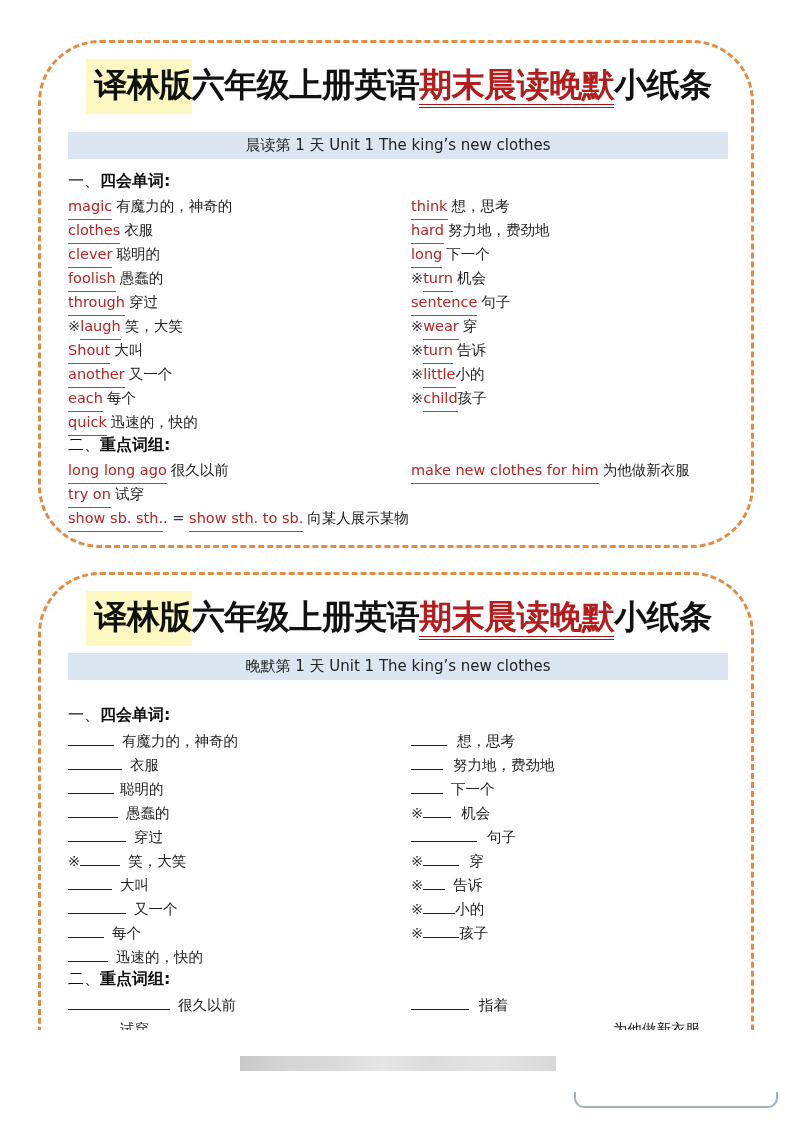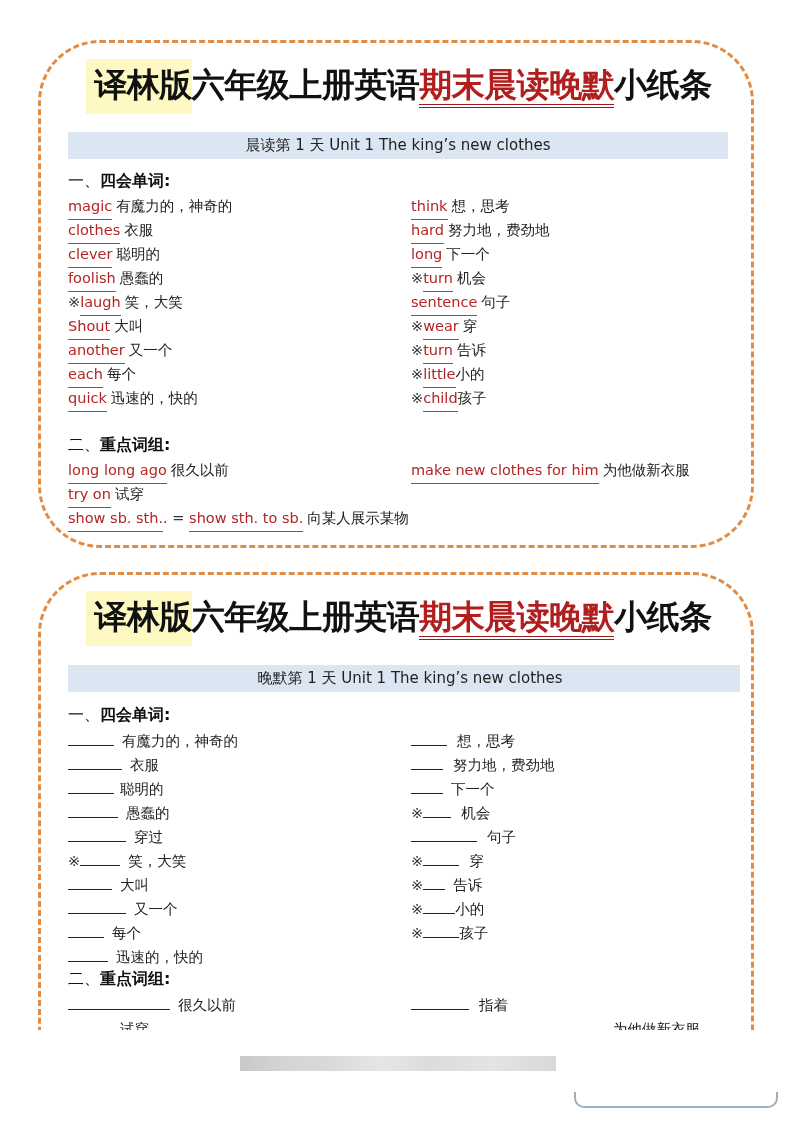--- a/index.html
+++ b/index.html
@@ -20,21 +20,21 @@
     font-size: 33px; font-weight: bold; letter-spacing: -0.5px; white-space: nowrap; color: #111;
   }
   .title .hl { background: #fef9c3; padding: 6px 0 10px 8px; }
   .title .red { color: #b21e1e; border-bottom: 4px double #a01818; padding-bottom: 0; }
 
   .banner {
     position: absolute; left: 27px; width: 660px; height: 27px; background: #dce6f2;
     text-align: center; font-size: 15px; line-height: 27px; color: #222;
   }
   .card.morning .banner { top: 89px; text-align: center; }
-  .card.evening .banner { top: 90px; padding-left: 12px; }
+  .card.evening .banner { top: 78px; }
 
   .section-h { position: absolute; left: 27px; font-size: 16px; color: #111; }
   .section-h b { font-weight: bold; }
 
   .col { position: absolute; font-size: 14.5px; }
   .row { height: 24px; line-height: 22px; white-space: nowrap; }
   .en { color: #b52424; border-bottom: 1.5px solid #c23b3b; padding-bottom: 5px; }
   .cn { color: #222; margin-left: 4px; }
   .mark { color: #333; }
   .blank { display: inline-block; border-bottom: 1px solid #222; height: 16px; vertical-align: baseline; }
@@ -61,20 +61,21 @@
 
   <div class="section-h" style="top:128px">
     <span>一、</span><b>四会单词:</b>
   </div>
 
   <div class="col" style="left:27px; top:152px">
     <div class="row"><span class="mark"></span><span class="en">magic</span><span class="cn">有魔力的，神奇的</span></div>
     <div class="row"><span class="mark"></span><span class="en">clothes</span><span class="cn">衣服</span></div>
     <div class="row"><span class="mark"></span><span class="en">clever</span><span class="cn">聪明的</span></div>
     <div class="row"><span class="mark"></span><span class="en">foolish</span><span class="cn">愚蠢的</span></div>
+    <div class="row"><span class="mark"></span><span class="en">through</span><span class="cn">穿过</span></div>
     <div class="row"><span class="mark">※</span><span class="en">laugh</span><span class="cn">笑，大笑</span></div>
     <div class="row"><span class="mark"></span><span class="en">Shout</span><span class="cn">大叫</span></div>
     <div class="row"><span class="mark"></span><span class="en">another</span><span class="cn">又一个</span></div>
     <div class="row"><span class="mark"></span><span class="en">each</span><span class="cn">每个</span></div>
     <div class="row"><span class="mark"></span><span class="en">quick</span><span class="cn">迅速的，快的</span></div>
   </div>
 
   <div class="col" style="left:370px; top:152px">
     <div class="row"><span class="mark"></span><span class="en">think</span><span class="cn">想，思考</span></div>
     <div class="row"><span class="mark"></span><span class="en">hard</span><span class="cn">努力地，费劲地</span></div>

